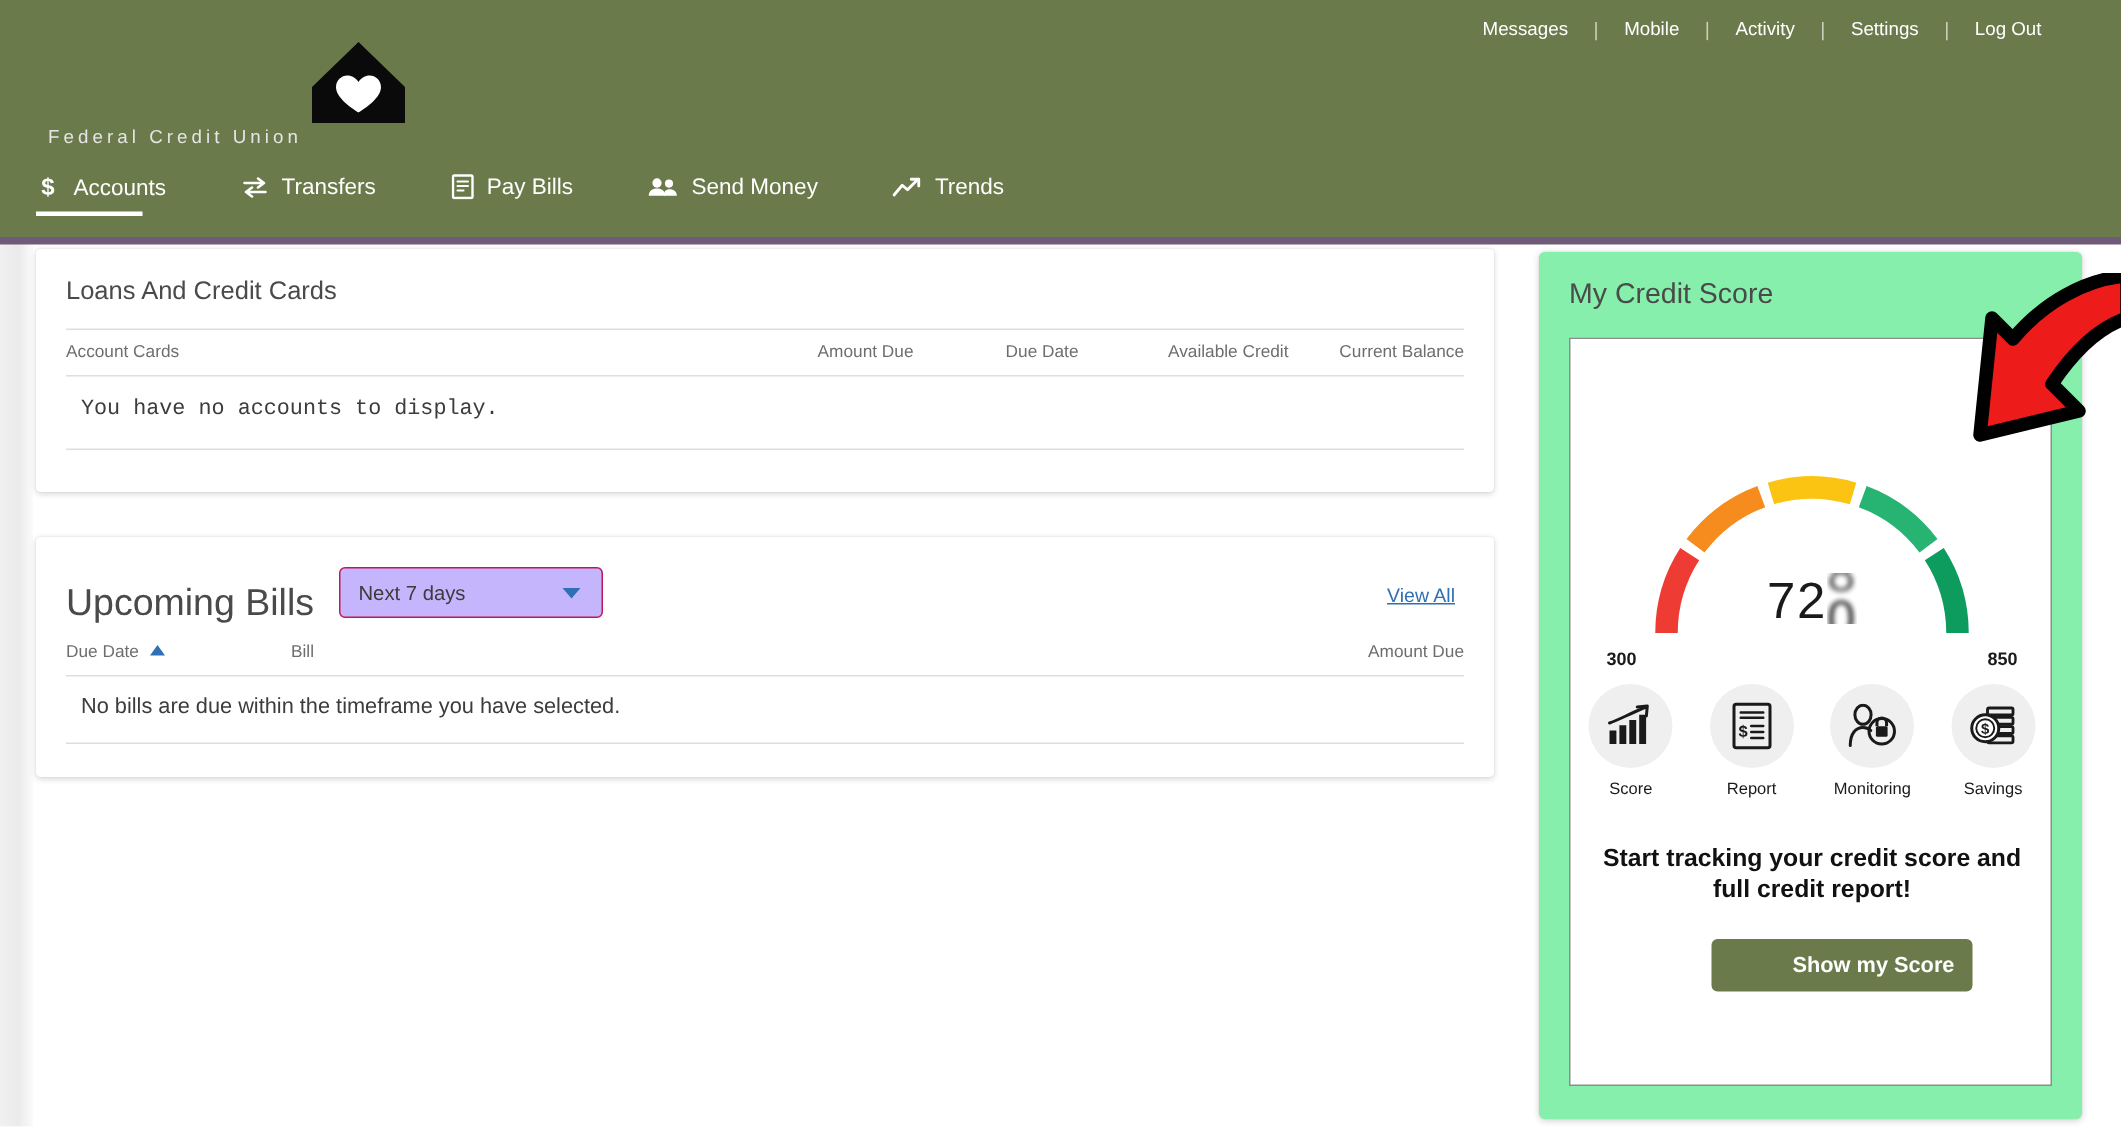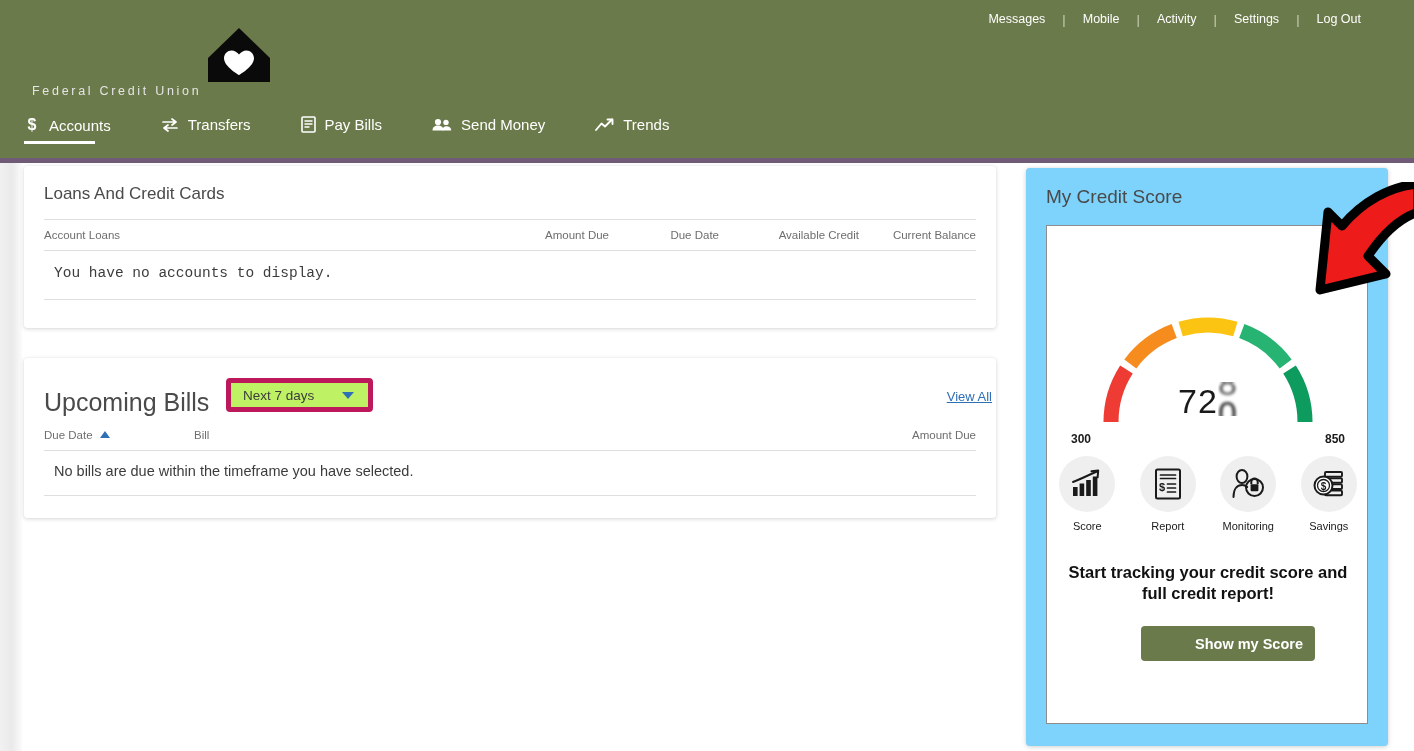--- a/index.html
+++ b/index.html
@@ -93,46 +93,46 @@
 
   
   .loans-title { position:absolute; left:20px; top:18px; }
   .loans-head  { position:absolute; left:20px; top:53px; width:932px; }
   .loans-empty { position:absolute; left:30px; top:99px;font-family:Liberation Mono, monospace; }
   .loans-rule  { position:absolute; left:20px; top:133px; width:932px; height:1px; background:#dedede; }
 
   
   .bills-title { position:absolute; left:20px; top:30px; font-size:25px; color:#4a4a4a; }
   .dropdown {
-    position:absolute; left:202px; top:20px; width:147px; height:34px;
-    border:5px solid #be185d; border-radius:4px; background:#bef264;
+    position:absolute; left:202px; top:20px; width:176px; height:34px;
+    border:1px solid #be185d; border-radius:4px; background:#c4b5fd;
     display:flex; align-items:center; cursor:pointer;
   }
   .dropdown-label { font-size:13.5px; color:#3c3c3c; padding-left:12px; flex:1; }
   .dropdown-caret {
     width:0;height:0;border-left:6px solid transparent;border-right:6px solid transparent;
     border-top:7px solid #2f6fb5; margin-right:14px;
   }
   .view-all {
-    position:absolute; right:4px; top:31px;
+    position:absolute; right:26px; top:31px;
     font-size:13px; color:#2f6fb5; text-decoration:underline; cursor:pointer;
   }
   .bills-head { position:absolute; left:20px; top:62px; width:932px; border-top:none; }
   .bills-empty{ position:absolute; left:30px; top:105px; }
   .bills-rule { position:absolute; left:20px; top:137px; width:932px; height:1px; background:#dedede; }
   .sort-caret {
     display:inline-block; width:0;height:0;
     border-left:5px solid transparent;border-right:5px solid transparent;
     border-bottom:7px solid #2f6fb5; margin-left:7px; vertical-align:1px;
   }
 
   
   #card-score {
     position:absolute; left:1026px; top:168px; width:362px; height:578px;
-    background:#7dd3fc; border-radius:4px;
+    background:#86efac; border-radius:4px;
     box-shadow: 0 1px 5px rgba(0,0,0,0.18), 0 0 1px rgba(0,0,0,0.12);
   }
   .score-title {
     position:absolute; left:20px; top:18px;
     font-size:19px; color:#4a4a4a;
   }
   .score-inner {
     position:absolute; left:20px; top:57px; width:322px; height:499px;
     border:1px solid #8d8d8d; background:#fff;
   }
@@ -276,21 +276,21 @@
       </a>
 
     </div>
   </div>
   <div class="purple-stripe"></div>
 
   <div class="card" id="card-loans">
     <div class="card-title loans-title">Loans And Credit Cards</div>
 
     <div class="tbl-head-row loans-head">
-      <div class="th" style="width:440px;">Account Loans</div>
+      <div class="th" style="width:440px;">Account Cards</div>
       <div class="th" style="width:125px;text-align:right;">Amount Due</div>
       <div class="th" style="width:110px;text-align:right;">Due Date</div>
       <div class="th" style="width:140px;text-align:right;">Available Credit</div>
       <div class="th" style="width:117px;text-align:right;">Current Balance</div>
     </div>
 
     <div class="empty-msg loans-empty">You have no accounts to display.</div>
     <div class="loans-rule"></div>
   </div>
 

